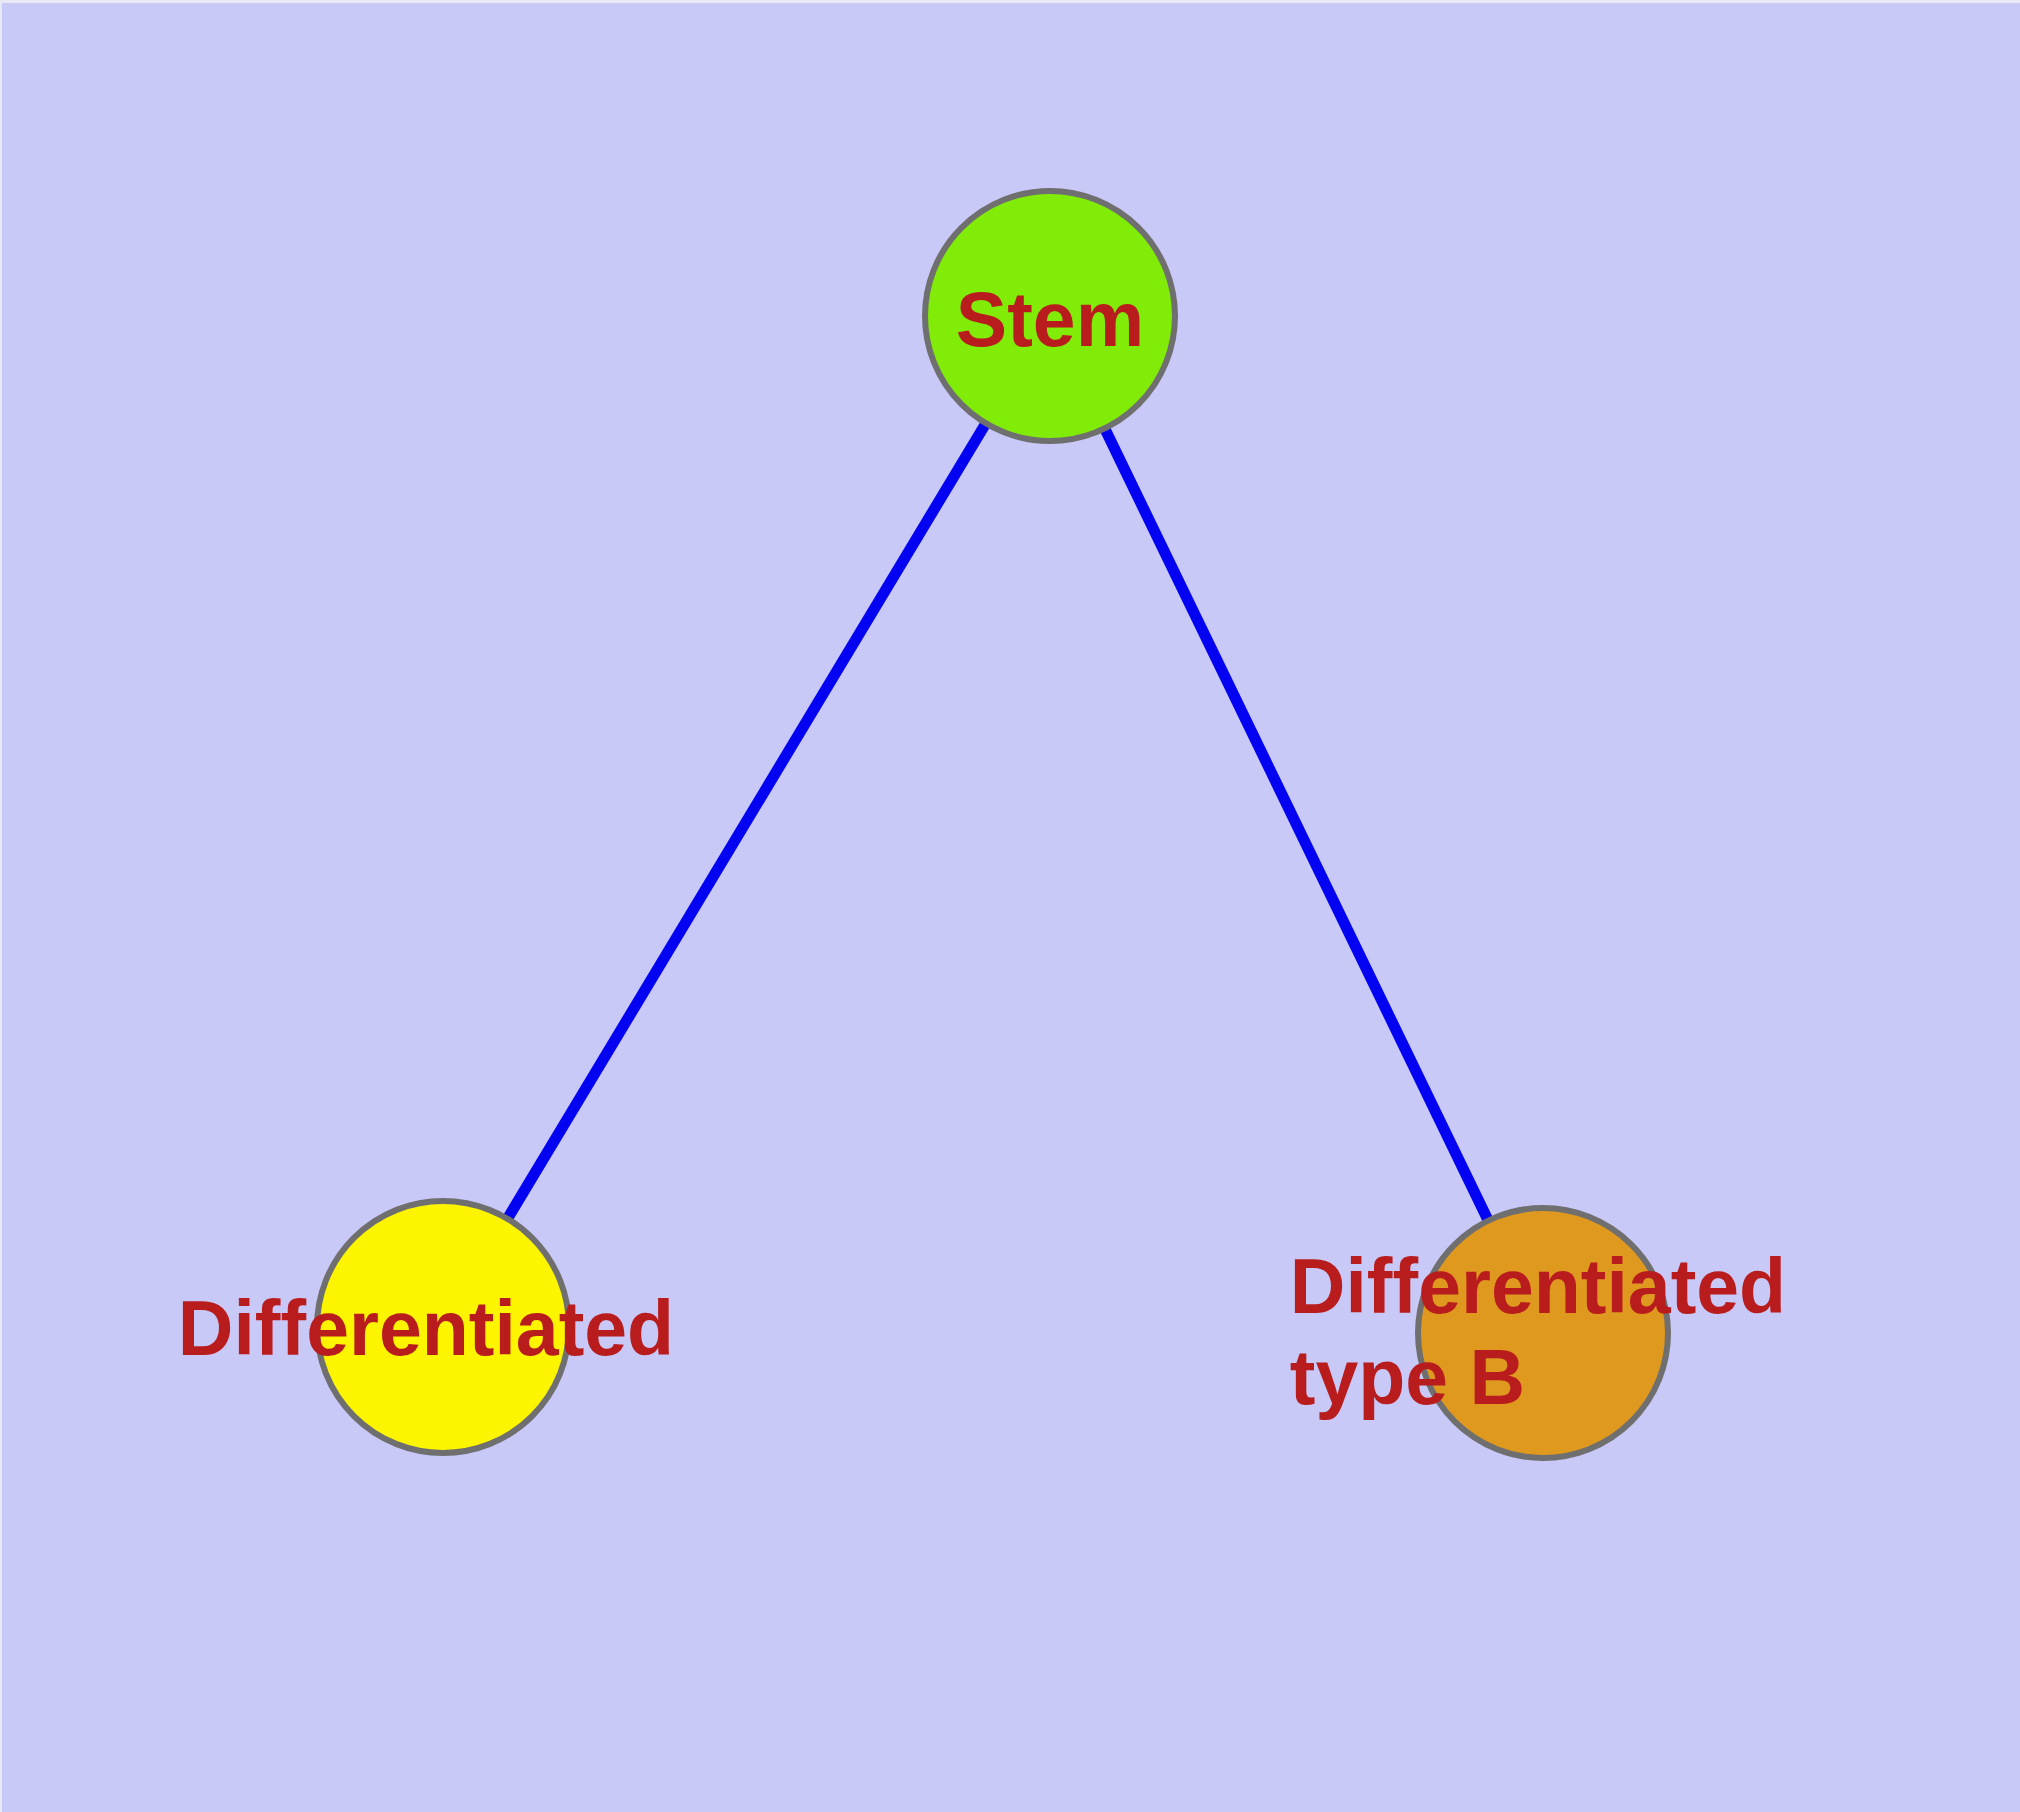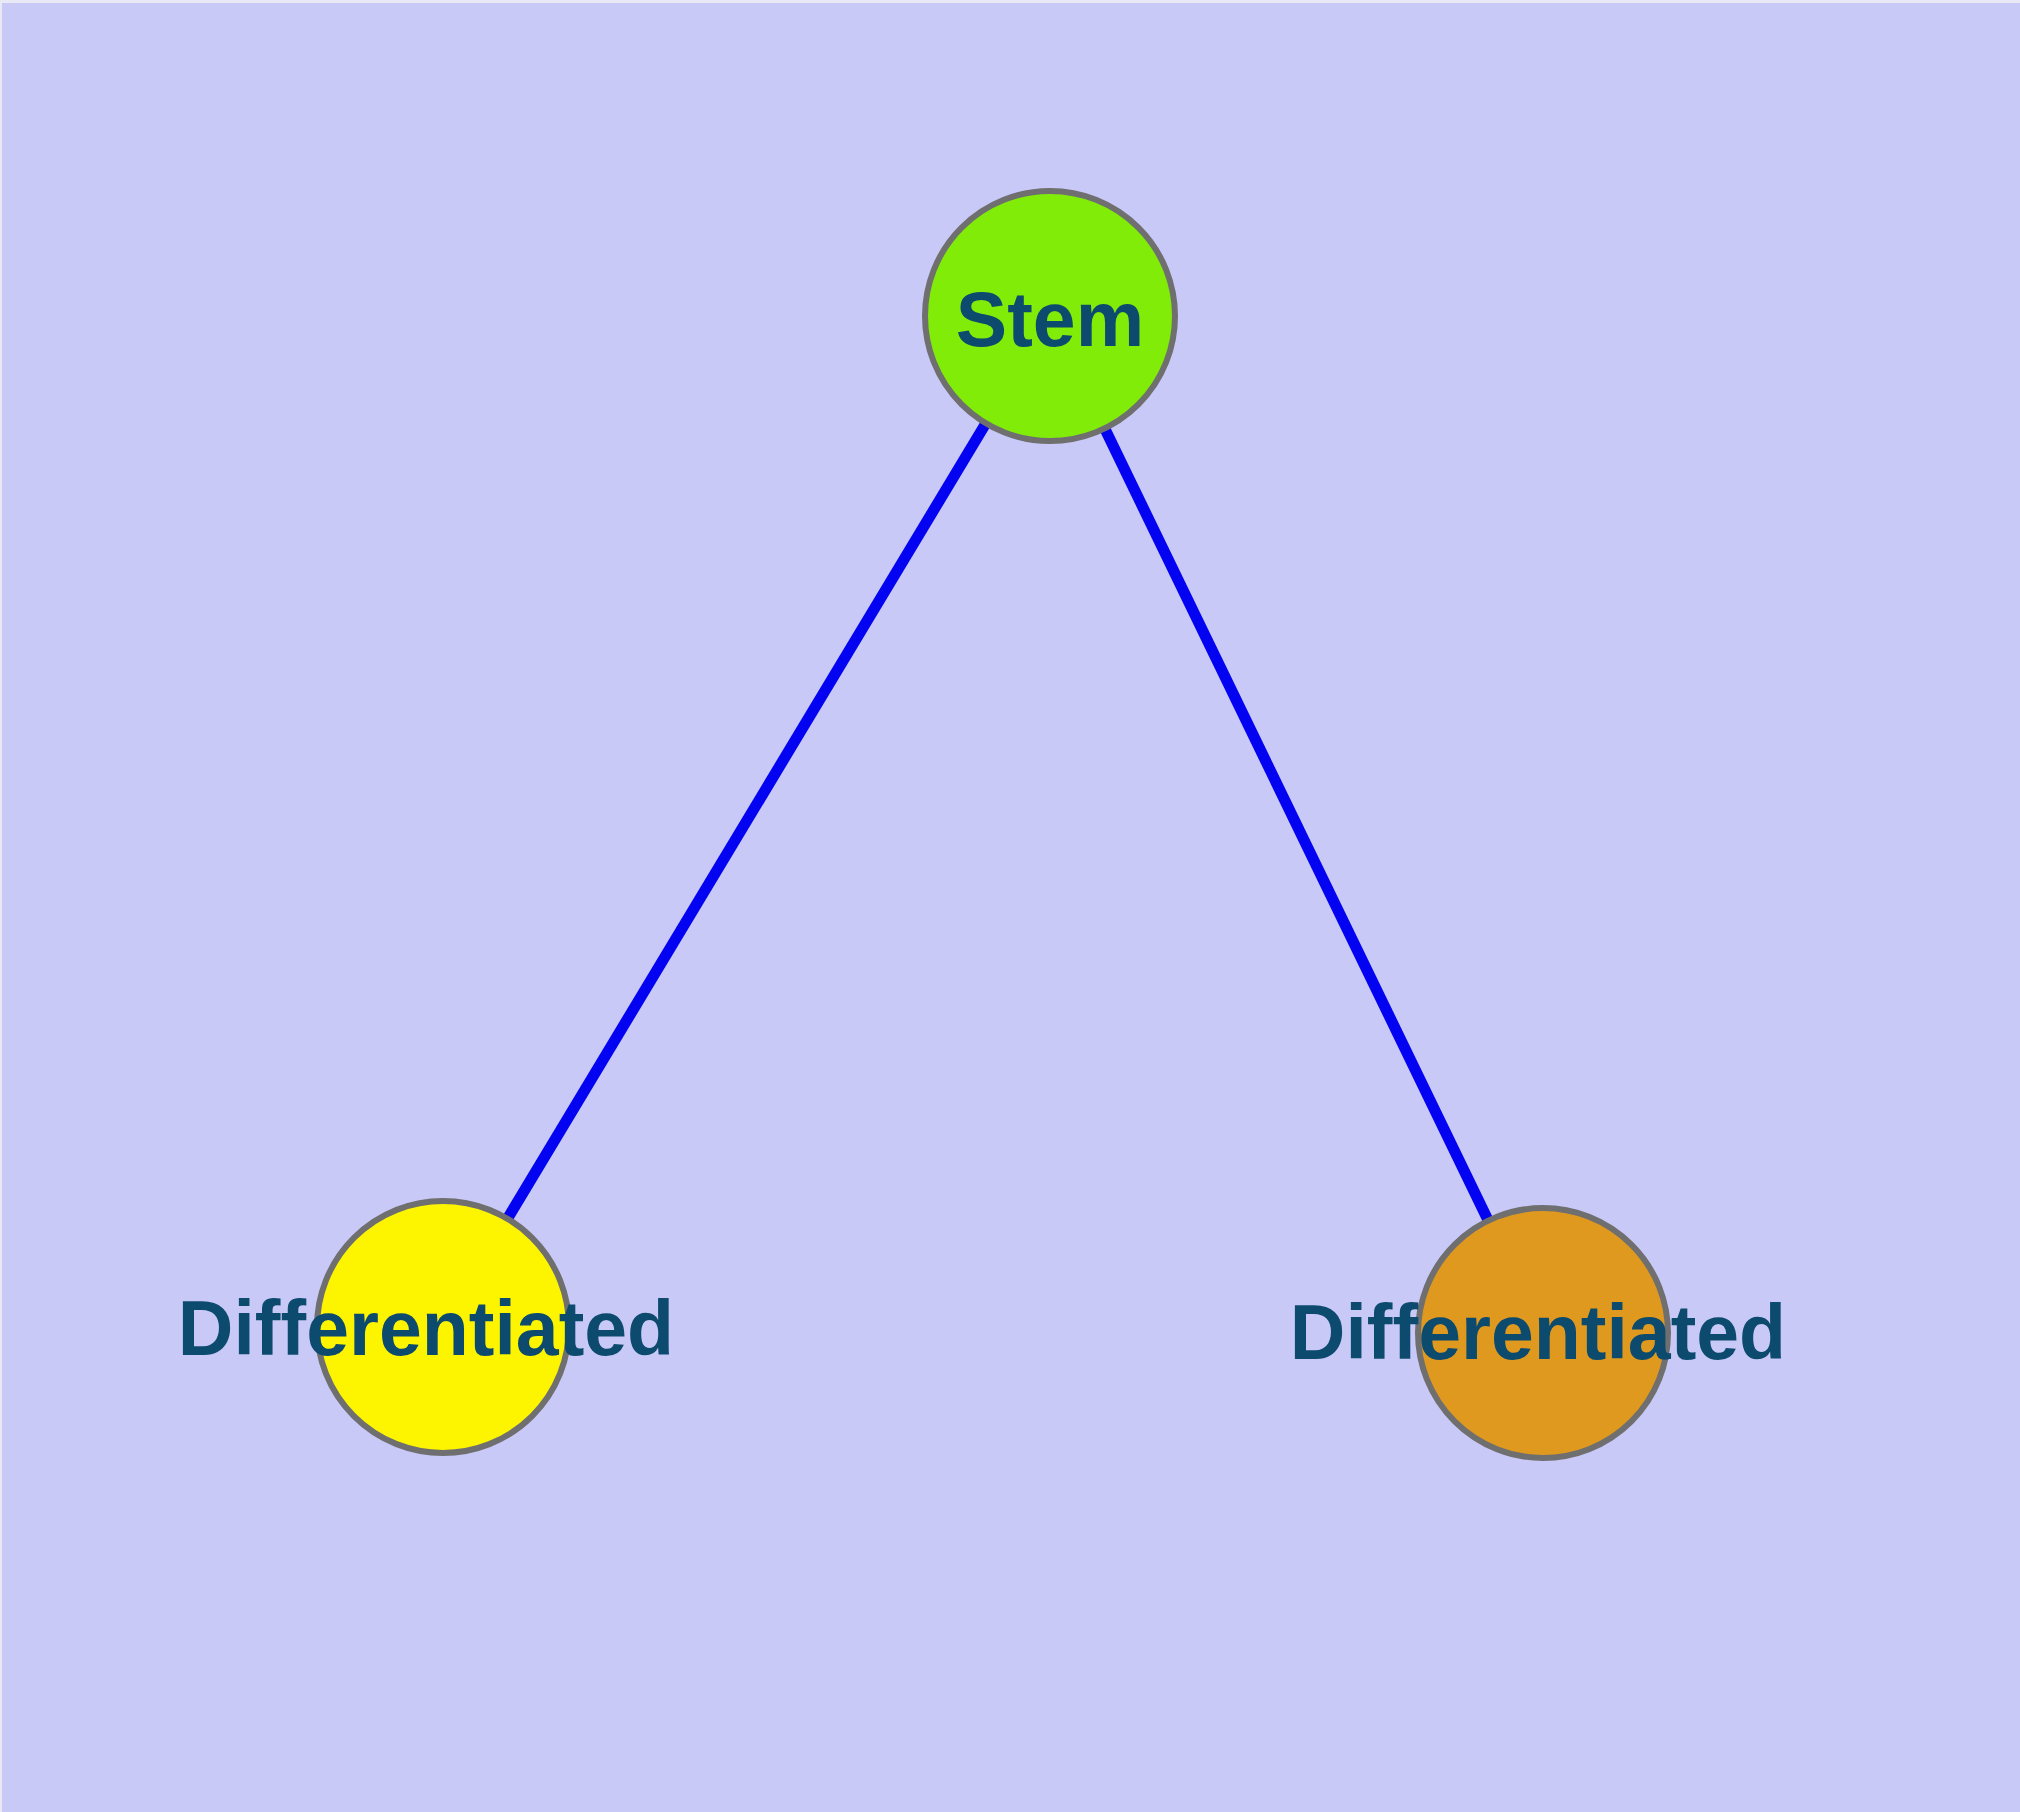--- a/index.html
+++ b/index.html
@@ -39,21 +39,21 @@
     box-sizing: border-box;
     border: 6px solid #6F6F6F;
     border-radius: 50%;
   }
   .n-stem   { left: 922px; top: 188px;  width: 256px; height: 256px; background: #80EC08; }
   .n-type-a { left: 314px;  top: 1198px; width: 258px; height: 258px; background: #FDF500; }
   .n-type-b { left: 1415px; top: 1205px; width: 256px; height: 256px; background: #E0991F; }
   .label {
     position: absolute;
     transform: translate(-50%, -50%);
-    color: #0c4a6e;
+    color: #b91c1c;
     font-size: 77px;
     line-height: 91px;
     font-weight: bold;
     text-align: left;
     white-space: nowrap;
   }
   .label .line { display: block; }
   .l-stem   { left: 1050px; top: 319px; }
   .l-type-a { left: 426px;  top: 1328px; }
   .l-type-b { left: 1538px; top: 1332px; }
@@ -78,16 +78,17 @@
   <div class="label l-stem">
     <span class="line">Stem</span>
   </div>
 
   <div class="label l-type-a">
     <span class="line">Differentiated</span>
   </div>
 
   <div class="label l-type-b">
     <span class="line">Differentiated</span>
+    <span class="line">type B</span>
   </div>
 
 </div>
 
 
 </body></html>

